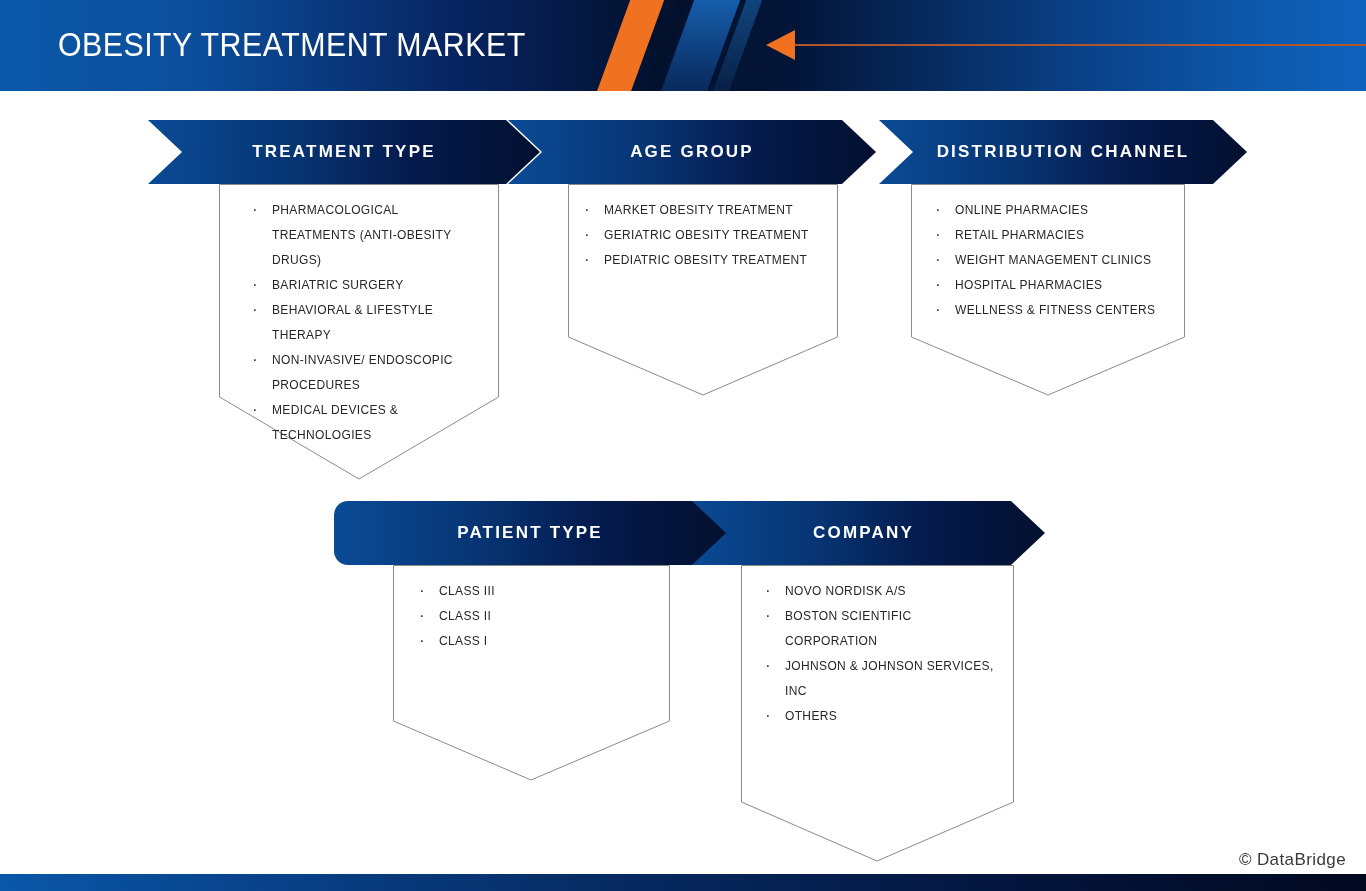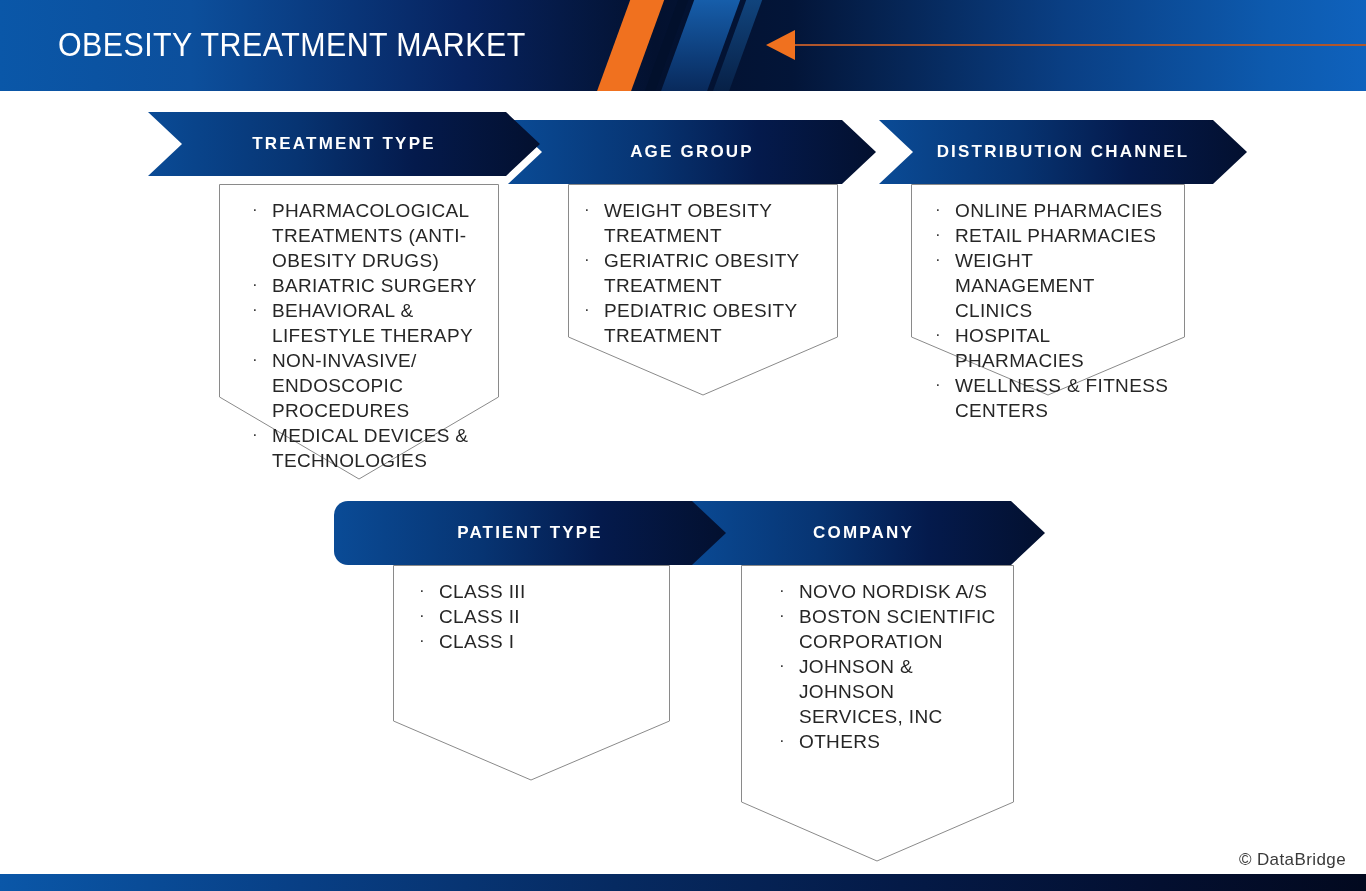--- a/index.html
+++ b/index.html
@@ -52,21 +52,21 @@
   }
   .banner span{position:relative;top:0px;}
   .chev{
     clip-path:polygon(0 0, calc(100% - 34px) 0, 100% 50%, calc(100% - 34px) 100%, 0 100%, 34px 50%);
   }
   .chev-round{
     clip-path:polygon(0 0, calc(100% - 34px) 0, 100% 50%, calc(100% - 34px) 100%, 0 100%);
     border-radius:14px 0 0 14px;
   }
 
-  #banner-treatment{left:148px;top:112px;width:392px;}
+  #banner-treatment{left:148px;top:120px;width:392px;}
   #banner-age{left:508px;top:120px;width:368px;}
   #banner-dist{left:879px;top:120px;width:368px;}
   #banner-patient{left:322px;top:501px;width:392px;margin-left:12px;}
   #banner-company{left:682px;top:501px;width:363px;}
 
   
   .panel{
     position:absolute;
     background:#ffffff;
     -webkit-mask-image:none;
@@ -74,21 +74,21 @@
   .panel-inner{
     position:absolute;left:0;top:0;right:0;
     padding:14px 16px 0 31px;
     box-sizing:border-box;
   }
   ul.blist{margin:0;padding:0;list-style:none;}
   ul.blist li{
     position:relative;
     padding-left:22px;
     color:#262626;
-    font-size:19px;
+    font-size:12px;
     letter-spacing:.35px;
     line-height:25px;
     font-family:"Liberation Sans", sans-serif;
   }
   ul.blist li::before{
     content:"\00B7";
     position:absolute;left:2px;top:-1px;
     font-size:17px;color:#3a3a3a;line-height:25px;
   }
 
@@ -142,21 +142,21 @@
     <li>PHARMACOLOGICAL TREATMENTS (ANTI-OBESITY DRUGS)</li>
     <li>BARIATRIC SURGERY</li>
     <li>BEHAVIORAL &amp; LIFESTYLE THERAPY</li>
     <li>NON-INVASIVE/ ENDOSCOPIC PROCEDURES</li>
     <li>MEDICAL DEVICES &amp; TECHNOLOGIES</li>
   </ul>
 </div>
 
 <div class="panel-inner" style="left:568px;top:184px;width:270px;padding-left:14px;">
   <ul class="blist">
-    <li>WEIGHT OBESITY TREATMENT</li>
+    <li>MARKET OBESITY TREATMENT</li>
     <li>GERIATRIC OBESITY TREATMENT</li>
     <li>PEDIATRIC OBESITY TREATMENT</li>
   </ul>
 </div>
 
 <div class="panel-inner" style="left:911px;top:184px;width:274px;padding-left:22px;">
   <ul class="blist">
     <li>ONLINE PHARMACIES</li>
     <li>RETAIL PHARMACIES</li>
     <li>WEIGHT MANAGEMENT CLINICS</li>
@@ -166,21 +166,21 @@
 </div>
 
 <div class="panel-inner" style="left:393px;top:565px;width:277px;padding-left:24px;">
   <ul class="blist">
     <li>CLASS III</li>
     <li>CLASS II</li>
     <li>CLASS I</li>
   </ul>
 </div>
 
-<div class="panel-inner" style="left:741px;top:565px;width:273px;padding-left:36px;">
+<div class="panel-inner" style="left:741px;top:565px;width:273px;padding-left:22px;">
   <ul class="blist">
     <li>NOVO NORDISK A/S</li>
     <li>BOSTON SCIENTIFIC CORPORATION</li>
     <li>JOHNSON &amp; JOHNSON SERVICES, INC</li>
     <li>OTHERS</li>
   </ul>
 </div>
 
 <div id="banner-dist" class="banner chev">
   <span>DISTRIBUTION CHANNEL</span>

